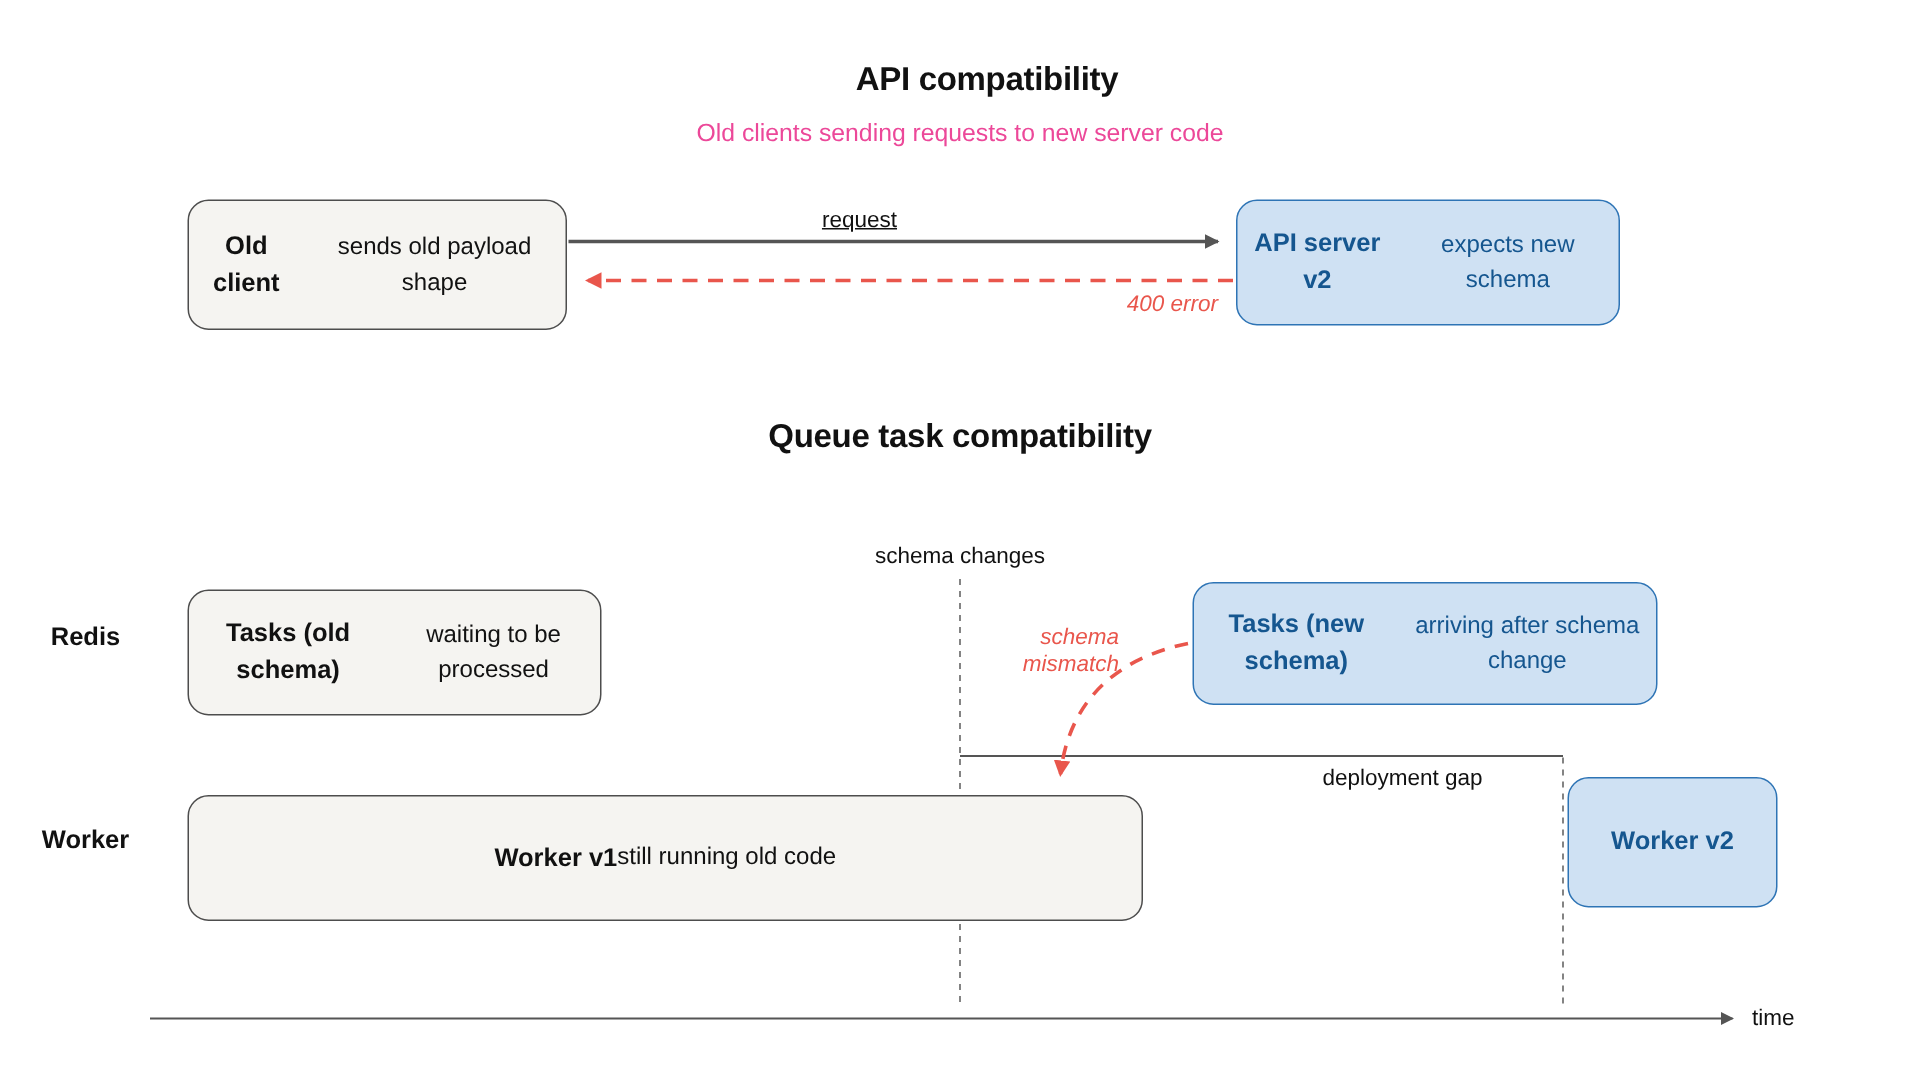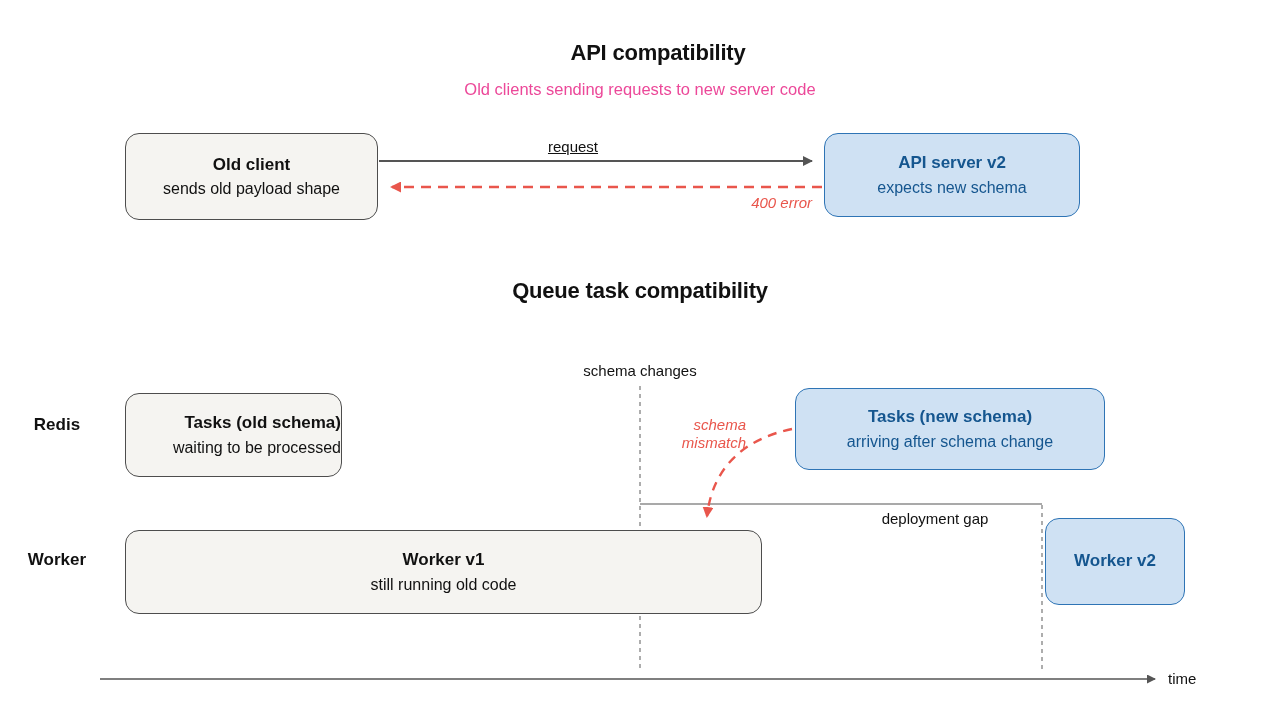--- a/index.html
+++ b/index.html
@@ -24,21 +24,21 @@
 
   .section-title{
     position:absolute;left:0;width:1280px;text-align:center;
     font-size:22px;font-weight:bold;letter-spacing:-0.2px;
   }
   .section-subtitle{
     position:absolute;left:0;width:1280px;text-align:center;
     font-size:16.5px;color:#ec4899;
   }
   .node{
-    position:absolute;border-radius:14px;display:flex;flex-direction:column;
+    position:absolute;border-radius:14px;display:flex;
     justify-content:center;align-items:center;text-align:center;box-sizing:border-box;
   }
   .node-gray{background:var(--gray-fill);border:1.3px solid var(--gray-border);}
   .node-blue{background:var(--blue-fill);border:1.6px solid var(--blue-border);color:var(--blue-text);}
   .node-title{font-size:17px;font-weight:bold;line-height:1.45;}
   .node-sub{font-size:16px;line-height:1.45;}
   .node-blue .node-title,.node-blue .node-sub{color:var(--blue-text);}
 
   .small-label{position:absolute;font-size:15px;color:var(--text);}
   .red-label{position:absolute;font-size:15px;color:var(--red);text-align:right;line-height:1.18;font-style:italic;}
@@ -101,21 +101,21 @@
   <div class="small-label" style="left:356px;top:138px;width:434px;text-align:center;text-decoration:underline;">request</div>
   <div class="red-label" style="left:378px;top:194px;width:434px;">400 error</div>
 
   <div class="section-title" style="top:278px;">Queue task compatibility</div>
 
   <div class="small-label" style="left:540px;top:362px;width:200px;text-align:center;">schema changes</div>
 
   <div class="lane-label" style="left:12px;top:415px;width:90px;">Redis</div>
   <div class="lane-label" style="left:12px;top:550px;width:90px;">Worker</div>
 
-  <div class="node node-gray" style="left:125px;top:393px;width:217px;height:84px;align-items:flex-end;">
+  <div class="node node-gray" style="left:125px;top:393px;width:276px;height:84px;">
     <div class="node-title">Tasks (old schema)</div>
     <div class="node-sub">waiting to be processed</div>
   </div>
 
   <div class="node node-blue" style="left:795px;top:388px;width:310px;height:82px;">
     <div class="node-title">Tasks (new schema)</div>
     <div class="node-sub">arriving after schema change</div>
   </div>
 
   <div class="red-label" style="left:650px;top:416px;width:96px;">schema mismatch</div>

